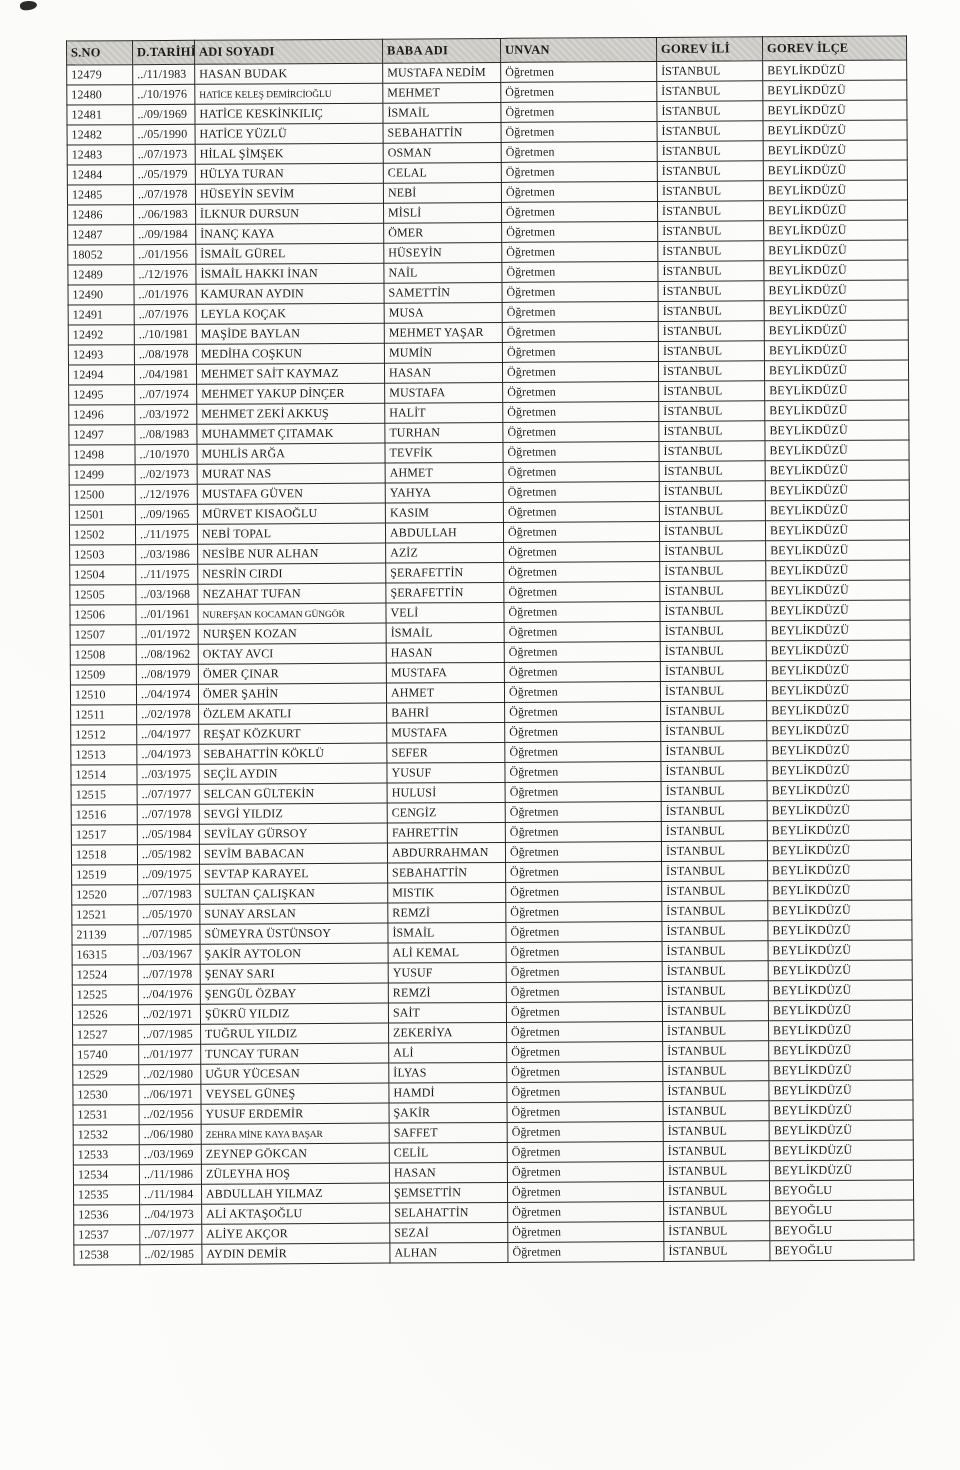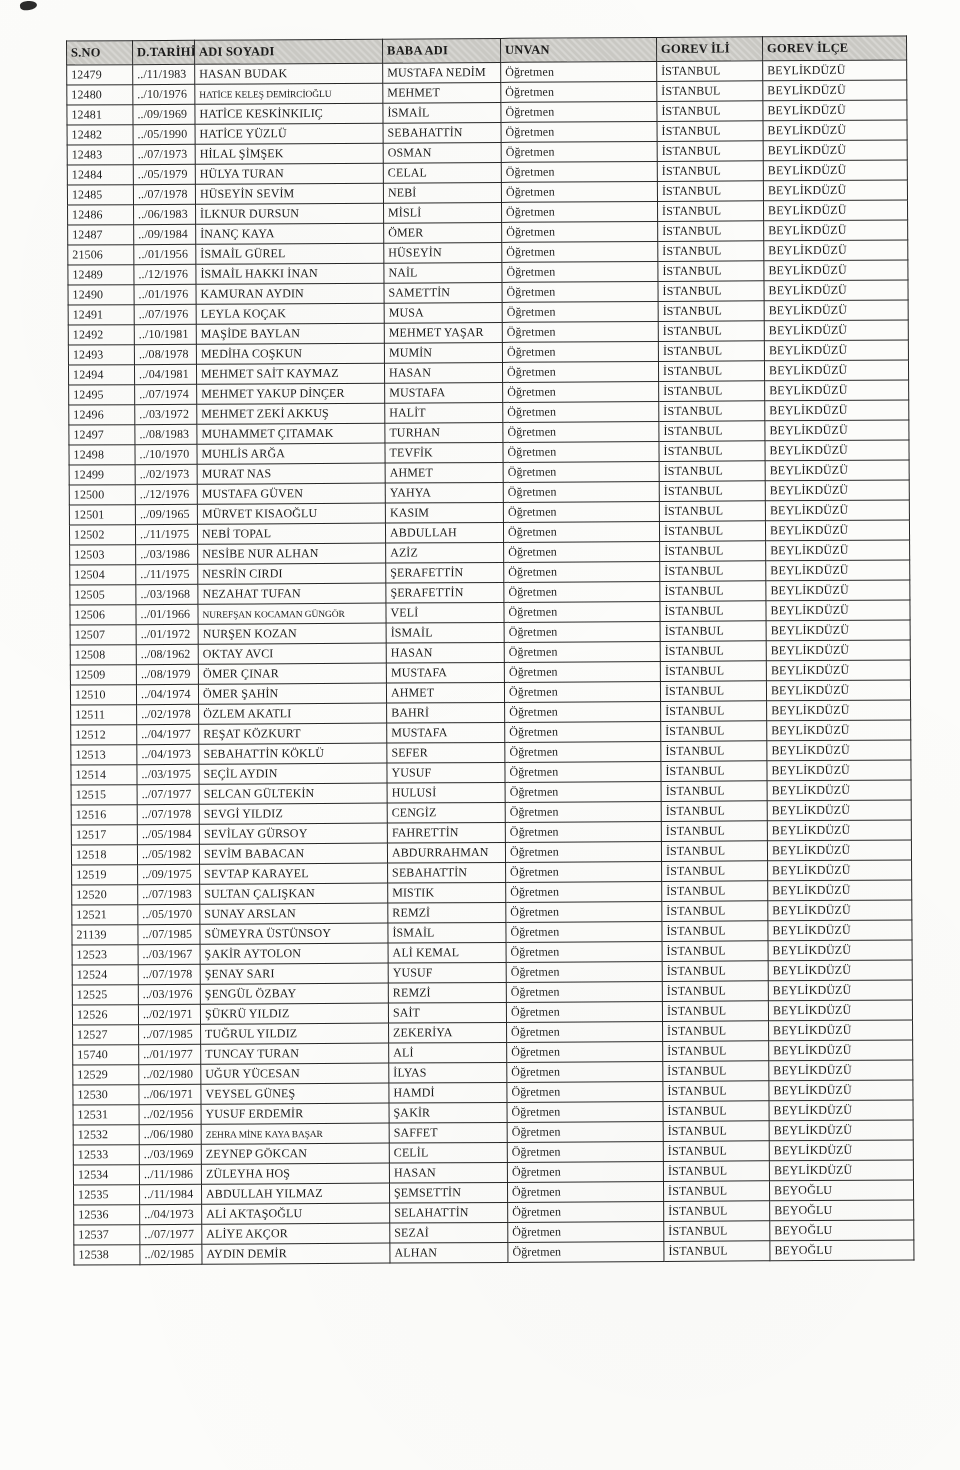--- a/index.html
+++ b/index.html
@@ -176,21 +176,21 @@
           <tr>
             <td>12487</td>
             <td>../09/1984</td>
             <td>İNANÇ KAYA</td>
             <td>ÖMER</td>
             <td>Öğretmen</td>
             <td>İSTANBUL</td>
             <td>BEYLİKDÜZÜ</td>
           </tr>
           <tr>
-            <td>21506</td>
+            <td>18052</td>
             <td>../01/1956</td>
             <td>İSMAİL GÜREL</td>
             <td>HÜSEYİN</td>
             <td>Öğretmen</td>
             <td>İSTANBUL</td>
             <td>BEYLİKDÜZÜ</td>
           </tr>
           <tr>
             <td>12489</td>
             <td>../12/1976</td>
@@ -339,21 +339,21 @@
             <td>12505</td>
             <td>../03/1968</td>
             <td>NEZAHAT TUFAN</td>
             <td>ŞERAFETTİN</td>
             <td>Öğretmen</td>
             <td>İSTANBUL</td>
             <td>BEYLİKDÜZÜ</td>
           </tr>
           <tr>
             <td>12506</td>
-            <td>../01/1966</td>
+            <td>../01/1961</td>
             <td class="small">NUREFŞAN KOCAMAN GÜNGÖR</td>
             <td>VELİ</td>
             <td>Öğretmen</td>
             <td>İSTANBUL</td>
             <td>BEYLİKDÜZÜ</td>
           </tr>
           <tr>
             <td>12507</td>
             <td>../01/1972</td>
             <td>NURŞEN KOZAN</td>
@@ -491,40 +491,40 @@
           <tr>
             <td>21139</td>
             <td>../07/1985</td>
             <td>SÜMEYRA ÜSTÜNSOY</td>
             <td>İSMAİL</td>
             <td>Öğretmen</td>
             <td>İSTANBUL</td>
             <td>BEYLİKDÜZÜ</td>
           </tr>
           <tr>
-            <td>12523</td>
+            <td>16315</td>
             <td>../03/1967</td>
             <td>ŞAKİR AYTOLON</td>
             <td>ALİ KEMAL</td>
             <td>Öğretmen</td>
             <td>İSTANBUL</td>
             <td>BEYLİKDÜZÜ</td>
           </tr>
           <tr>
             <td>12524</td>
             <td>../07/1978</td>
             <td>ŞENAY SARI</td>
             <td>YUSUF</td>
             <td>Öğretmen</td>
             <td>İSTANBUL</td>
             <td>BEYLİKDÜZÜ</td>
           </tr>
           <tr>
             <td>12525</td>
-            <td>../03/1976</td>
+            <td>../04/1976</td>
             <td>ŞENGÜL ÖZBAY</td>
             <td>REMZİ</td>
             <td>Öğretmen</td>
             <td>İSTANBUL</td>
             <td>BEYLİKDÜZÜ</td>
           </tr>
           <tr>
             <td>12526</td>
             <td>../02/1971</td>
             <td>ŞÜKRÜ YILDIZ</td>

